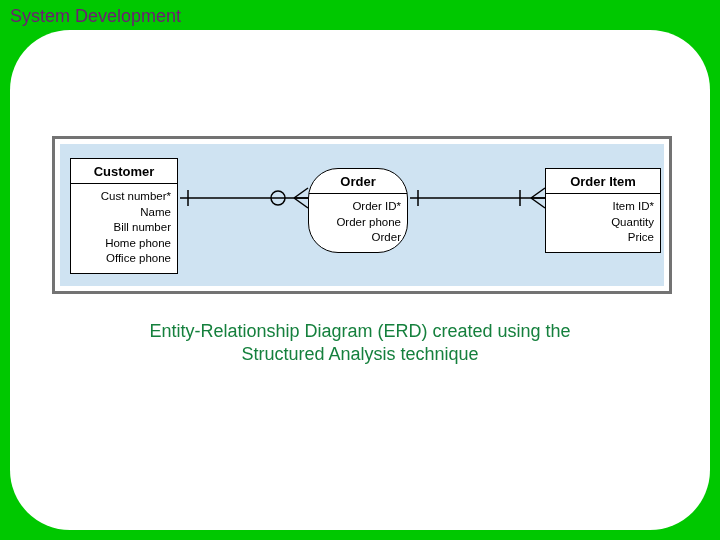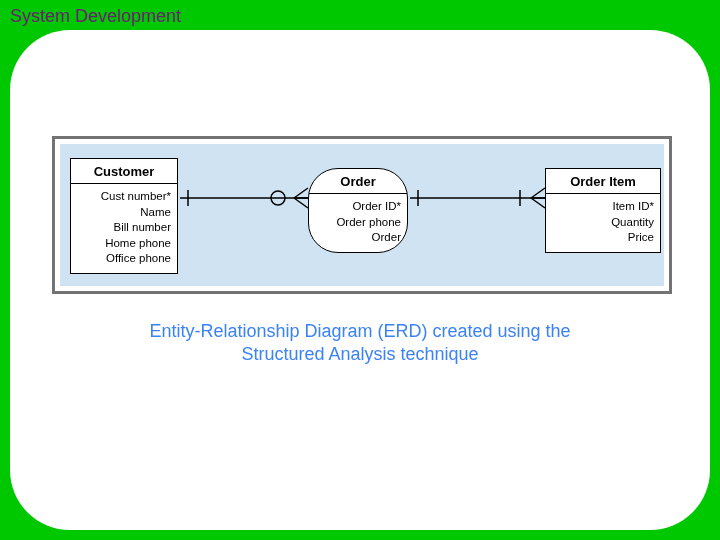--- a/index.html
+++ b/index.html
@@ -69,21 +69,21 @@
   #e2 { top: 24px; left: 248px; width: 100px; border-radius: 30px; }
   #e3 { top: 24px; left: 485px; width: 116px; }
 
   .caption {
     position: absolute;
     top: 290px;
     left: 0;
     width: 100%;
     text-align: center;
     font-size: 18px;
-    color: #3b82f6;
+    color: #15803d;
     line-height: 1.3;
   }
 </style>
 </head>
 <body>
 
 <div class="title">System Development</div>
 
 <div class="panel">
 

